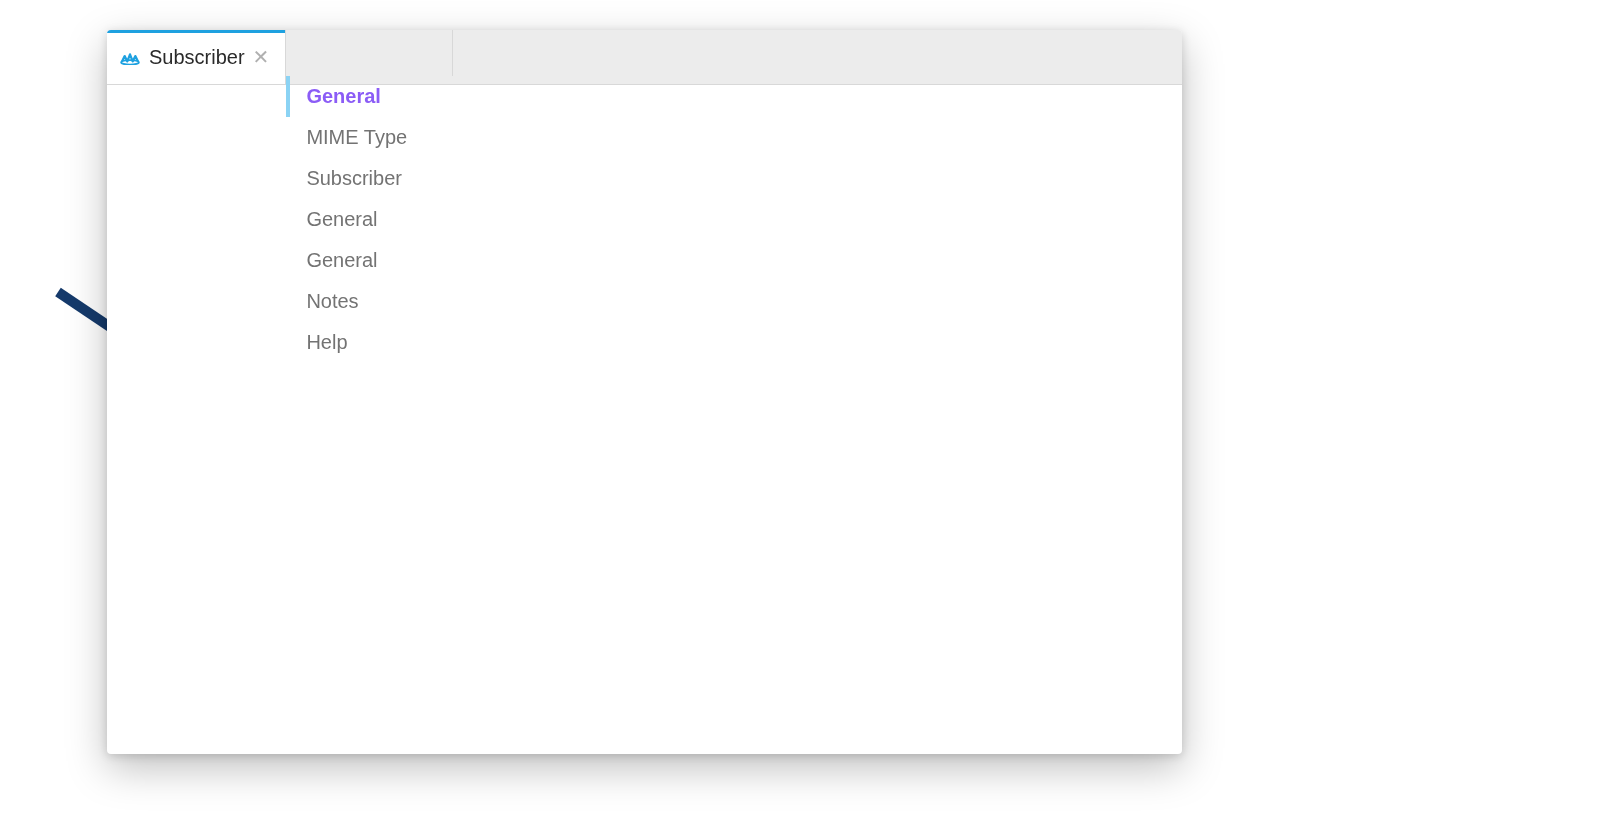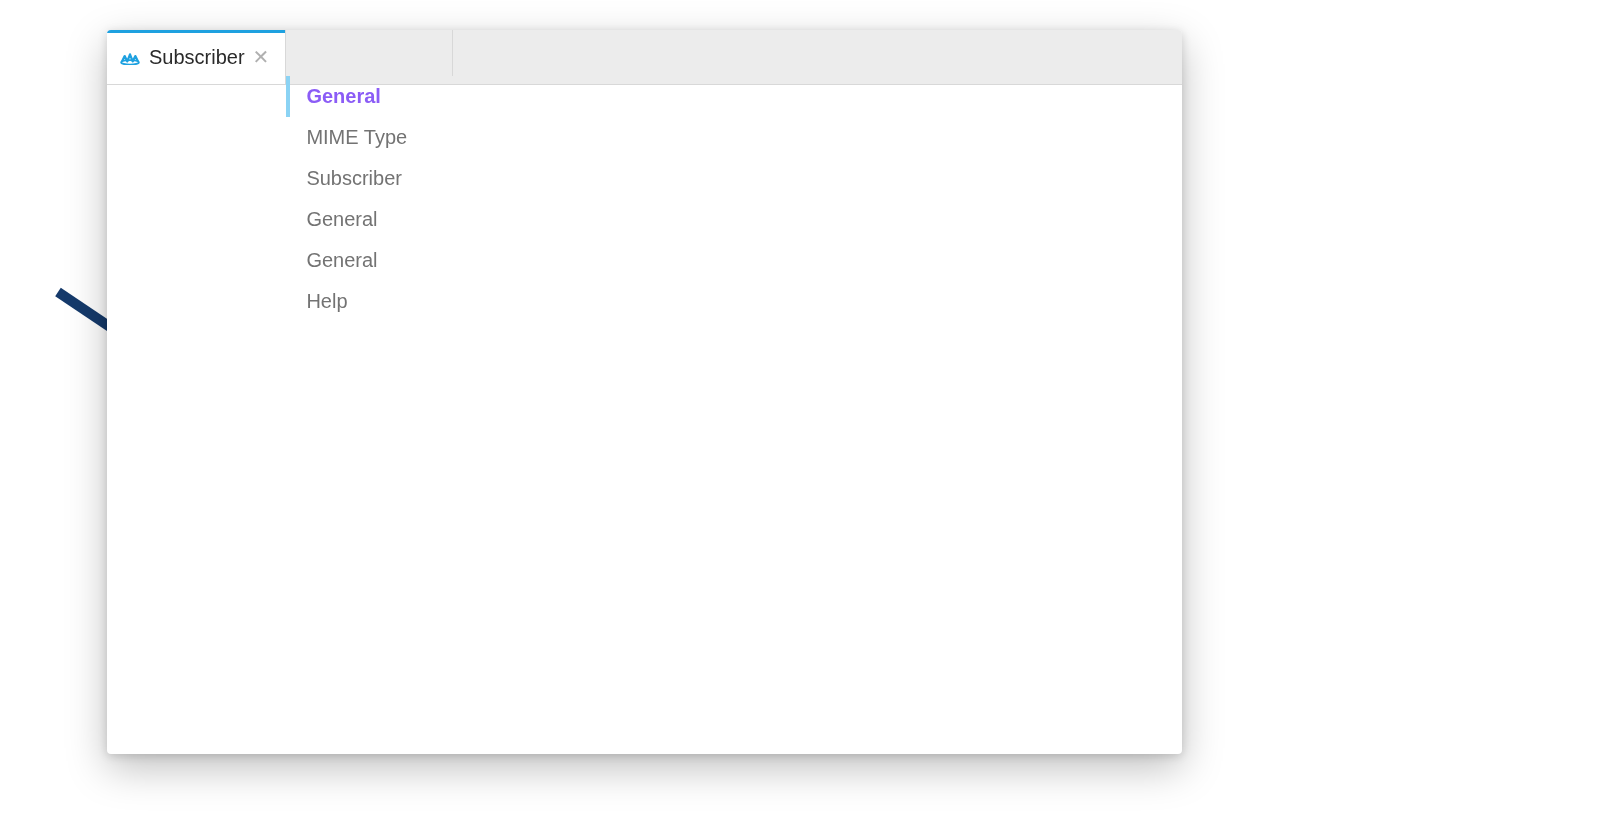--- a/index.html
+++ b/index.html
@@ -56,20 +56,21 @@
       </div>
 
     <div class="body">
 
       <div class="sidebar">
         <div class="nav-item active">General</div>
         <div class="nav-item">MIME Type</div>
         <div class="nav-item">Subscriber</div>
         <div class="nav-item">General</div>
         <div class="nav-item">General</div>
+        <div class="nav-item">Notes</div>
         <div class="nav-item">Help</div>
       </div>
 
       <div class="content">
 
         
 
         
         
 

